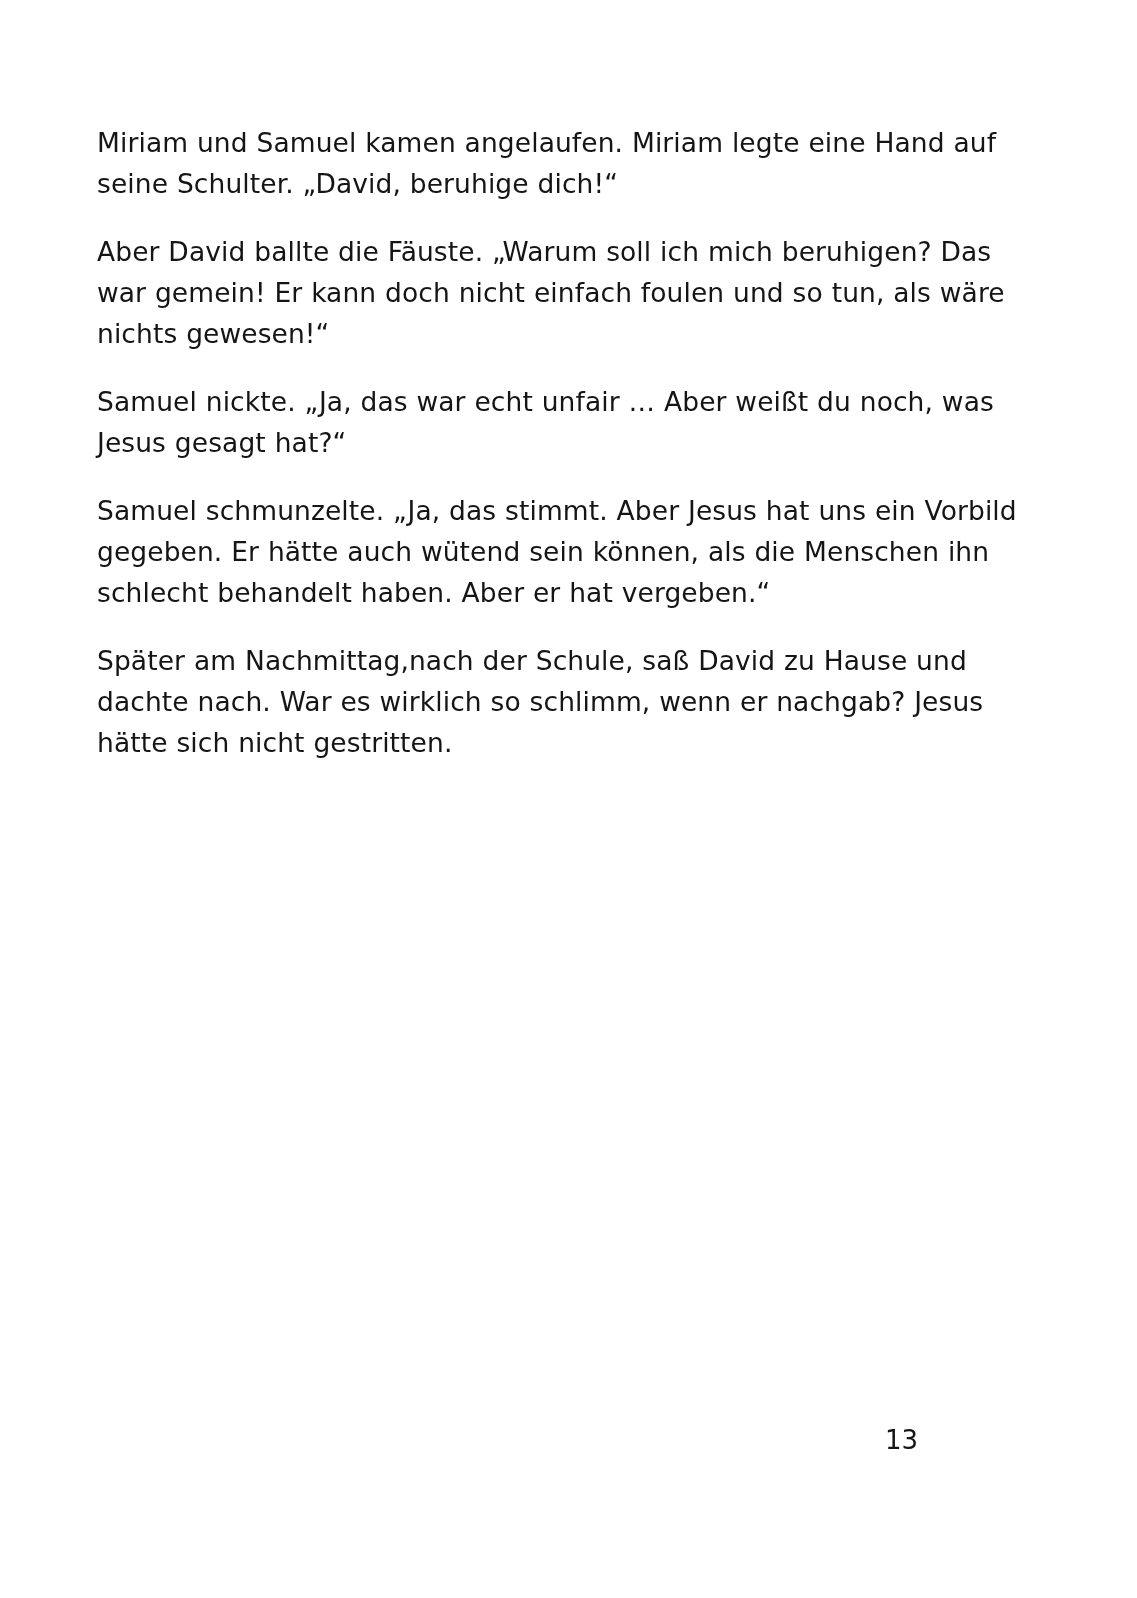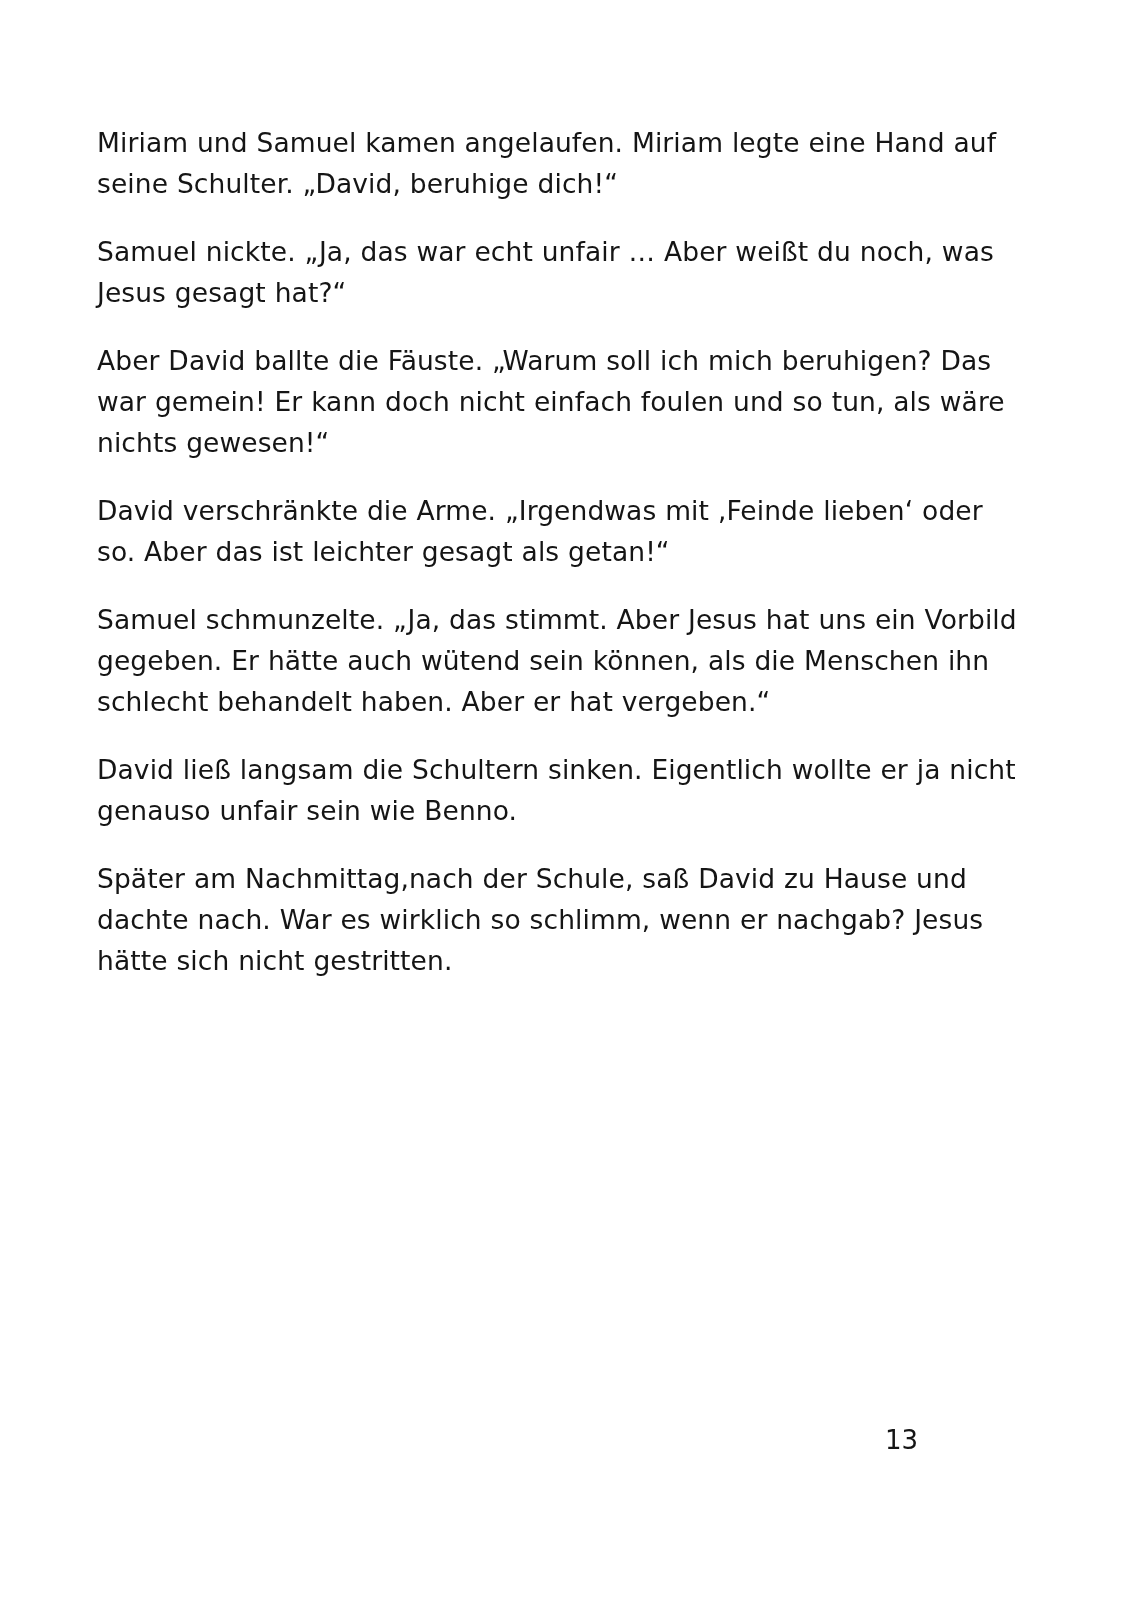--- a/index.html
+++ b/index.html
@@ -51,21 +51,19 @@
     color: #151515;
     text-align: right;
   }
 </style>
 </head>
 <body>
 
 <div class="page">
   <div class="content">
     <p class="para">Miriam und Samuel kamen angelaufen. Miriam legte eine Hand auf seine Schulter. „David, beruhige dich!“</p>
+    <p class="para">Aber David ballte die Fäuste. „Warum soll ich mich beruhigen? Das war gemein! Er kann doch nicht einfach foulen und so tun, als wäre nichts gewesen!“</p>
     <p class="para">Samuel nickte. „Ja, das war echt unfair … Aber weißt du noch, was Jesus gesagt hat?“</p>
-    <p class="para">Aber David ballte die Fäuste. „Warum soll ich mich beruhigen? Das war gemein! Er kann doch nicht einfach foulen und so tun, als wäre nichts gewesen!“</p>
-    <p class="para">David verschränkte die Arme. „Irgendwas mit ‚Feinde lieben‘ oder so. Aber das ist leichter gesagt als getan!“</p>
     <p class="para">Samuel schmunzelte. „Ja, das stimmt. Aber Jesus hat uns ein Vorbild gegeben. Er hätte auch wütend sein können, als die Menschen ihn schlecht behandelt haben. Aber er hat vergeben.“</p>
-    <p class="para">David ließ langsam die Schultern sinken. Eigentlich wollte er ja nicht genauso unfair sein wie Benno.</p>
     <p class="para">Später am Nachmittag,nach der Schule, saß David zu Hause und dachte nach. War es wirklich so schlimm, wenn er nachgab? Jesus hätte sich nicht gestritten.</p>
   </div>
   <div class="page-number">13</div>
 </div>
 
 </body></html>

